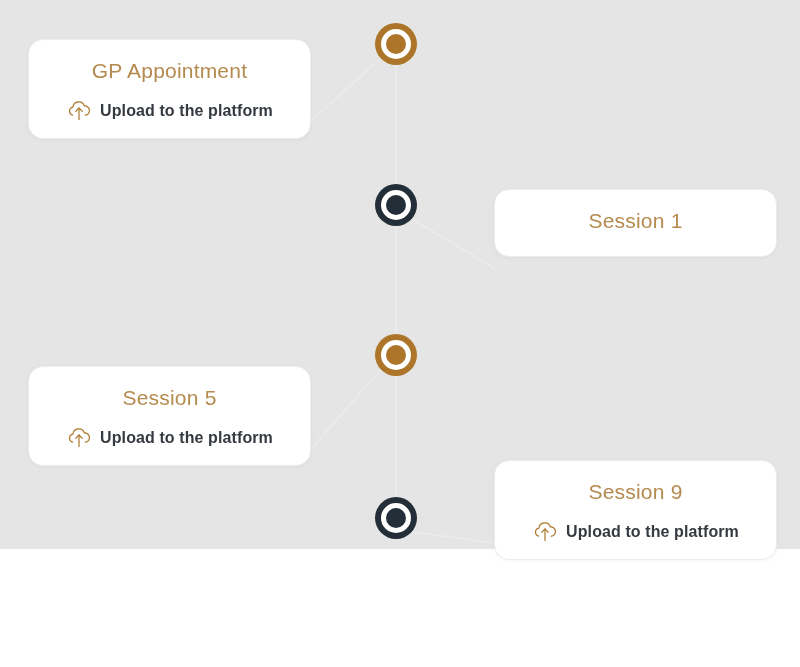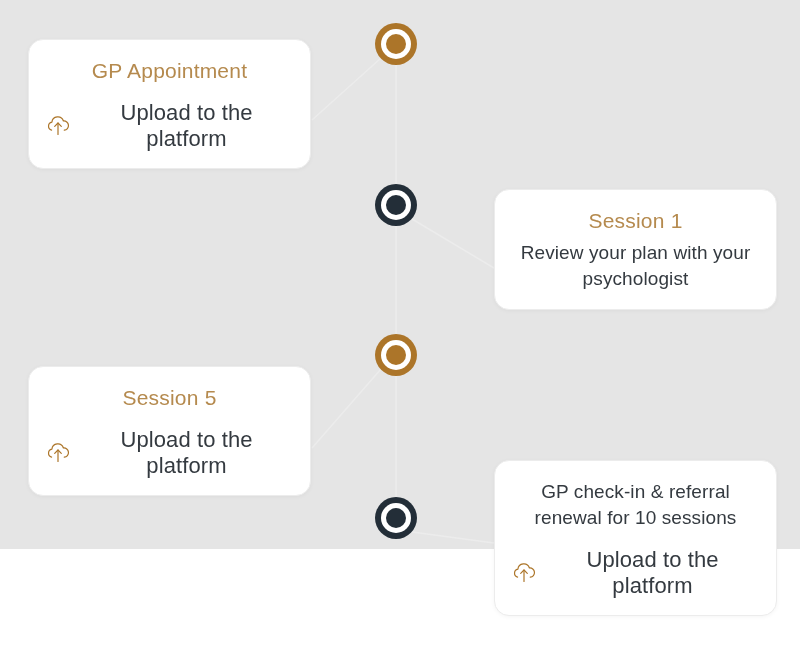--- a/index.html
+++ b/index.html
@@ -106,22 +106,22 @@
 
   .upload-icon {
     width: 26px;
     height: 22px;
     flex: 0 0 auto;
     display: block;
   }
 
   .action-label {
     color: #343a40;
-    font-size: 22px;
-    font-weight: 400;
+    font-size: 16px;
+    font-weight: 700;
     letter-spacing: 0.1px;
   }
 
   
   #card-0 { left: 28px;  top: 39px;  }
   #card-1 { left: 494px; top: 189px; text-align: center; }
   #card-2 { left: 28px;  top: 366px; text-align: center; }
   #card-3 { left: 494px; top: 460px; }
 
   
@@ -179,38 +179,37 @@
         <path d="M6.6 15.2 A4.1 4.1 0 0 1 6.9 7.2 A5.9 5.9 0 0 1 18.4 6.0 A4.6 4.6 0 0 1 19.3 15.2" fill="none" stroke="#AC7529" stroke-width="1.2" stroke-linecap="round" stroke-linejoin="round"></path>
         <line x1="13" y1="19.4" x2="13" y2="8.2" stroke="#AC7529" stroke-width="1.2" stroke-linecap="round"></line>
         <polyline points="9.7,11.3 13,8.0 16.3,11.3" fill="none" stroke="#AC7529" stroke-width="1.2" stroke-linecap="round" stroke-linejoin="round"></polyline>
       </svg>
       <span class="action-label">Upload to the platform</span>
     </div>
   </div>
 
   <div class="step-card" id="card-1">
     <div class="card-title">Session 1</div>
-    <div class="card-desc">Review your plan with your psychologist</div>
 
   </div>
 
   <div class="step-card" id="card-2">
     <div class="card-title">Session 5</div>
     <div class="card-action">
       <svg class="upload-icon" viewBox="0 0 26 22" xmlns="http://www.w3.org/2000/svg">
         <path d="M6.6 15.2 A4.1 4.1 0 0 1 6.9 7.2 A5.9 5.9 0 0 1 18.4 6.0 A4.6 4.6 0 0 1 19.3 15.2" fill="none" stroke="#AC7529" stroke-width="1.2" stroke-linecap="round" stroke-linejoin="round"></path>
         <line x1="13" y1="19.4" x2="13" y2="8.2" stroke="#AC7529" stroke-width="1.2" stroke-linecap="round"></line>
         <polyline points="9.7,11.3 13,8.0 16.3,11.3" fill="none" stroke="#AC7529" stroke-width="1.2" stroke-linecap="round" stroke-linejoin="round"></polyline>
       </svg>
       <span class="action-label">Upload to the platform</span>
     </div>
   </div>
 
   <div class="step-card" id="card-3">
-    <div class="card-desc">GP check-in &amp; referral renewal for 10 sessions</div>
+    <div class="card-title">Session 9</div>
     <div class="card-action">
       <svg class="upload-icon" viewBox="0 0 26 22" xmlns="http://www.w3.org/2000/svg">
         <path d="M6.6 15.2 A4.1 4.1 0 0 1 6.9 7.2 A5.9 5.9 0 0 1 18.4 6.0 A4.6 4.6 0 0 1 19.3 15.2" fill="none" stroke="#AC7529" stroke-width="1.2" stroke-linecap="round" stroke-linejoin="round"></path>
         <line x1="13" y1="19.4" x2="13" y2="8.2" stroke="#AC7529" stroke-width="1.2" stroke-linecap="round"></line>
         <polyline points="9.7,11.3 13,8.0 16.3,11.3" fill="none" stroke="#AC7529" stroke-width="1.2" stroke-linecap="round" stroke-linejoin="round"></polyline>
       </svg>
       <span class="action-label">Upload to the platform</span>
     </div>
   </div>
 

